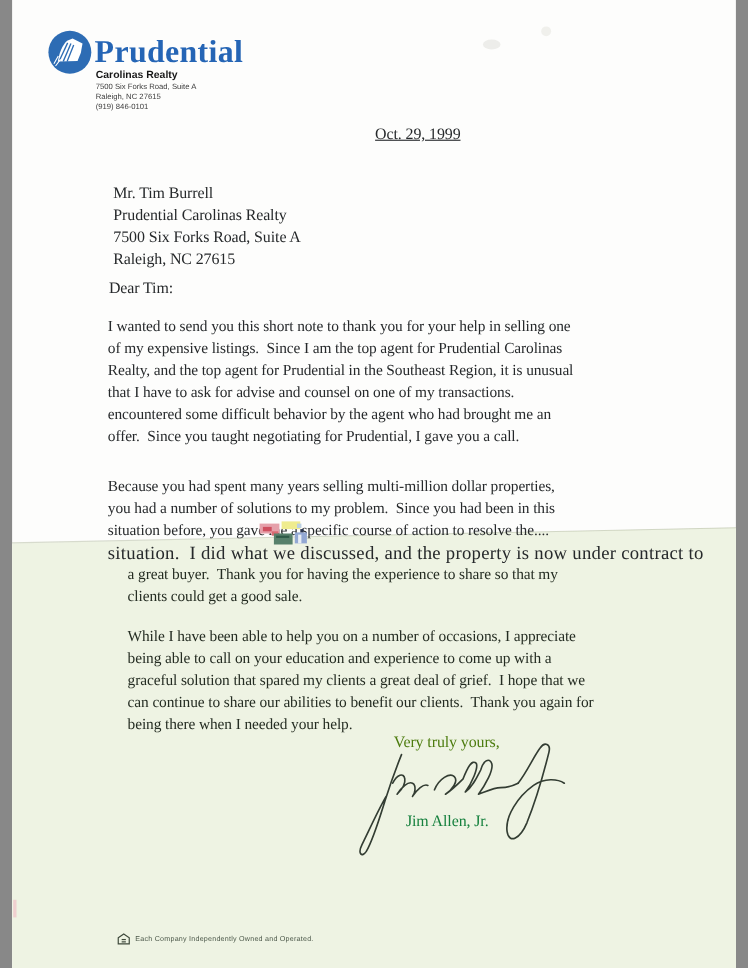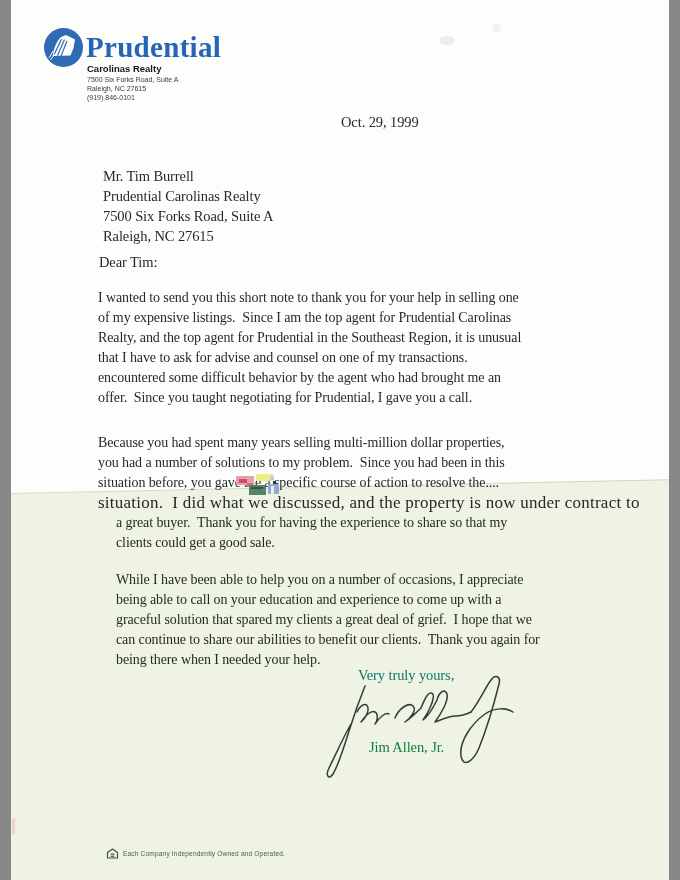--- a/index.html
+++ b/index.html
@@ -45,28 +45,28 @@
     font-size:9.5px; color:#161616;
   }
   .lh-addr {
     position:absolute; left:76px; top:75px;
     font-family:"Liberation Sans", sans-serif; font-size:7px;
     line-height:9px; color:#3c3c3c;
   }
   .lh-addr div { white-space:pre; }
 
   
-  .date-line   { left:330px; top:112px; }
+  .date-line   { left:330px; top:112px;text-decoration:underline; }
   .recipient   { left:92px;  top:166px; }
   .salutation  { left:88px;  top:252px; }
   .para1       { left:87px;  top:288px; }
   .para2-top   { left:87px;  top:433px; }
   .para2-bot   { left:105px; top:513px; color:#242c22; }
   .para3       { left:105px; top:570px; color:#242c22; }
-  .valediction { left:347px; top:665px; color:#0f766e; }
+  .valediction { left:347px; top:665px; color:#4d7c0f; }
   .signer-name { left:358px; top:737px; color:#15803d; }
   .seam-text   { font-size:17px; letter-spacing:0.25px; }
 
   
   .wm { position:absolute; }
   .wm-pink  { left:225px; top:476px; width:18px; height:9px;  background:#e5a0aa; }
   .wm-red1  { left:228px; top:479px; width:8px;  height:4px;  background:#cf4f5f; }
   .wm-red2  { left:236px; top:483px; width:6px;  height:4px;  background:#d86a72; }
   .wm-yellow{ left:245px; top:474px; width:17px; height:7px;  background:#efec8e; }
   .wm-teal  { left:238px; top:485px; width:17px; height:10px; background:#57806b; }

